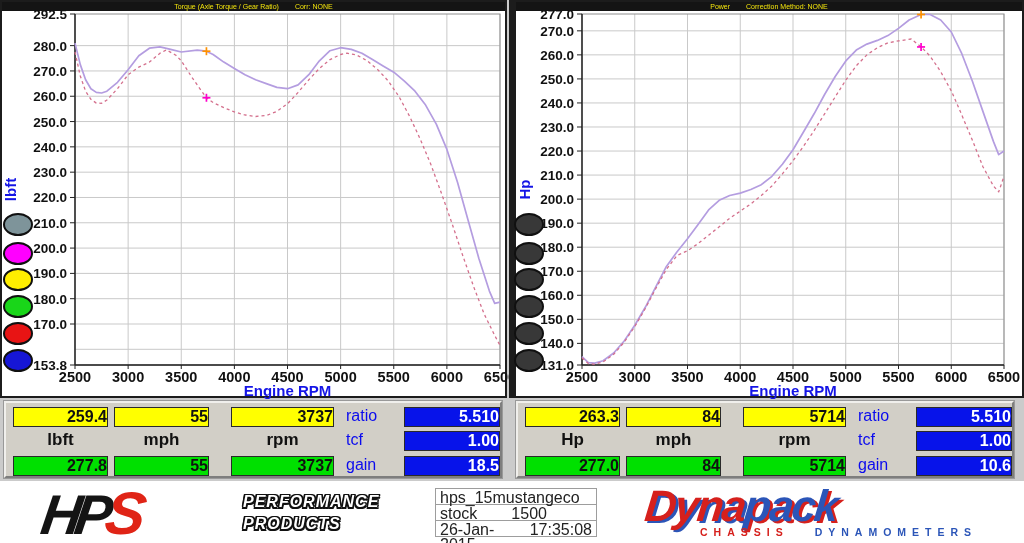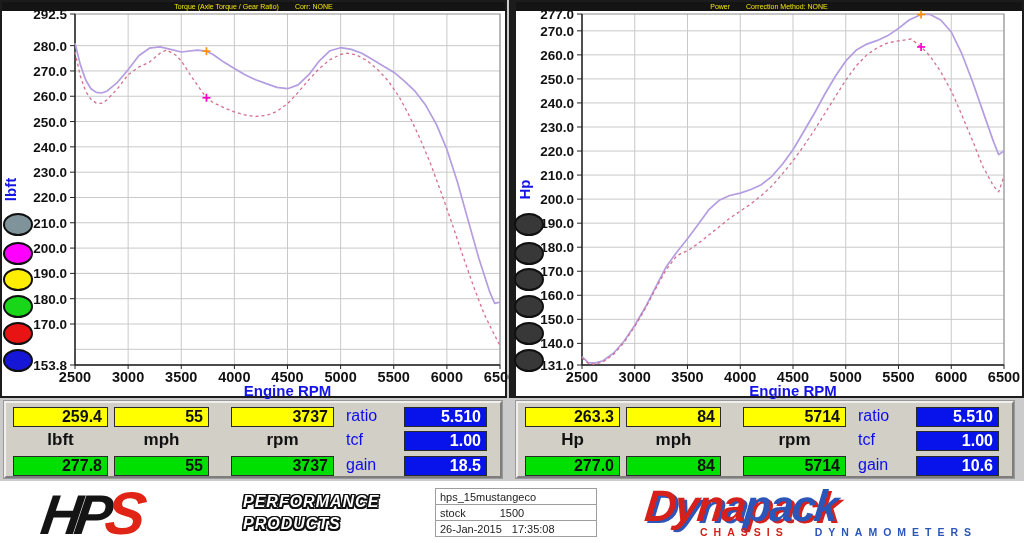--- a/index.html
+++ b/index.html
@@ -22,42 +22,42 @@
   .oval { position:absolute; left:0; width:30px; height:23px; border:2px solid #101010; border-radius:50%; }
 
   
   .vpanel { position:absolute; top:401px; height:77px; background:#d2cfc7;
             border-top:2px solid #f0efec; border-left:2px solid #f0efec;
             border-bottom:2px solid #7e7e7e; border-right:2px solid #7e7e7e;
             box-shadow:0 0 0 1px #999; }
   #left-vpanel { left:4px; width:498px; }
   #right-vpanel { left:516px; width:498px; }
   .vcell { position:absolute; height:20px; line-height:18px; font-weight:bold; font-size:16px; }
-  .vbox { border:1px solid #2a2a2a; text-align:right; padding-right:5px; }
+  .vbox { border:1px solid #2a2a2a; text-align:right; }
   .ybox { background:#ffff00; color:#111; }
   .gbox { background:#00e000; color:#111; }
   .bbox { background:#0713ea; color:#fff; }
   .unit { text-align:center; font-size:17px; color:#111; }
   .plabel { color:#0b0bee; font-size:16px; font-weight:normal; }
   .r1 { top:4px; } .r2 { top:28px; } .r3 { top:53px; }
   .c1 { left:7px;  width:95px; } .c2 { left:108px; width:95px; } .c3 { left:225px; width:103px; }
-  .cl { left:340px; width:54px; } .cb { left:398px; width:83px; }
+  .cl { left:340px; width:54px; } .cb { left:398px; width:96px; }
 
   
   #footer { position:absolute; left:0; top:481px; width:1024px; height:62px; background:#fff; }
   #hps-logo { position:absolute; left:42px; top:-2px; font-style:italic; font-weight:bold;
               font-size:56px; letter-spacing:-7px; transform:skewX(-8deg); white-space:nowrap; }
   #hps-logo .hp { color:#141414; }
   #hps-logo .s  { color:#e02416; font-size:60px; }
   #hps-tagline { position:absolute; left:243px; top:10px; font-style:italic; font-weight:bold;
                  font-size:16px; line-height:22px; letter-spacing:1px; color:#fff;
                  text-shadow:-1.5px -1.5px 0 #111, 1.5px -1.5px 0 #111, -1.5px 1.5px 0 #111,
                               1.5px 1.5px 0 #111, -1.5px 0 0 #111, 1.5px 0 0 #111,
                               0 -1.5px 0 #111, 0 1.5px 0 #111; }
-  #info-box { position:absolute; left:435px; top:8px; width:162px; font-size:11px; color:#222; }
+  #info-box { position:absolute; left:435px; top:8px; width:162px; font-size:16px; color:#222; }
   .info-row { border:1px solid #9d9d9d; background:#fff; height:17px; line-height:15px;
               padding:1px 4px; margin-top:-1px; display:flex; }
   .info-row .gap { width:34px; }
   #dynapack-logo { position:absolute; left:645px; top:0px; font-style:italic; font-weight:bold;
                    font-size:44px; letter-spacing:-2px; white-space:nowrap; transform:skewX(-6deg); }
   #dynapack-logo .dyna { color:#d6201c; text-shadow:3px 2px 0 #2b55b8; }
   #dynapack-logo .pack { color:#2b55b8; text-shadow:3px 2px 0 #d6201c; }
   #dynapack-sub { position:absolute; left:700px; top:45px; font-weight:bold; font-size:10.5px;
                   letter-spacing:6px; white-space:nowrap; }
   #dynapack-sub .chassis { color:#d6201c; margin-right:26px; }

